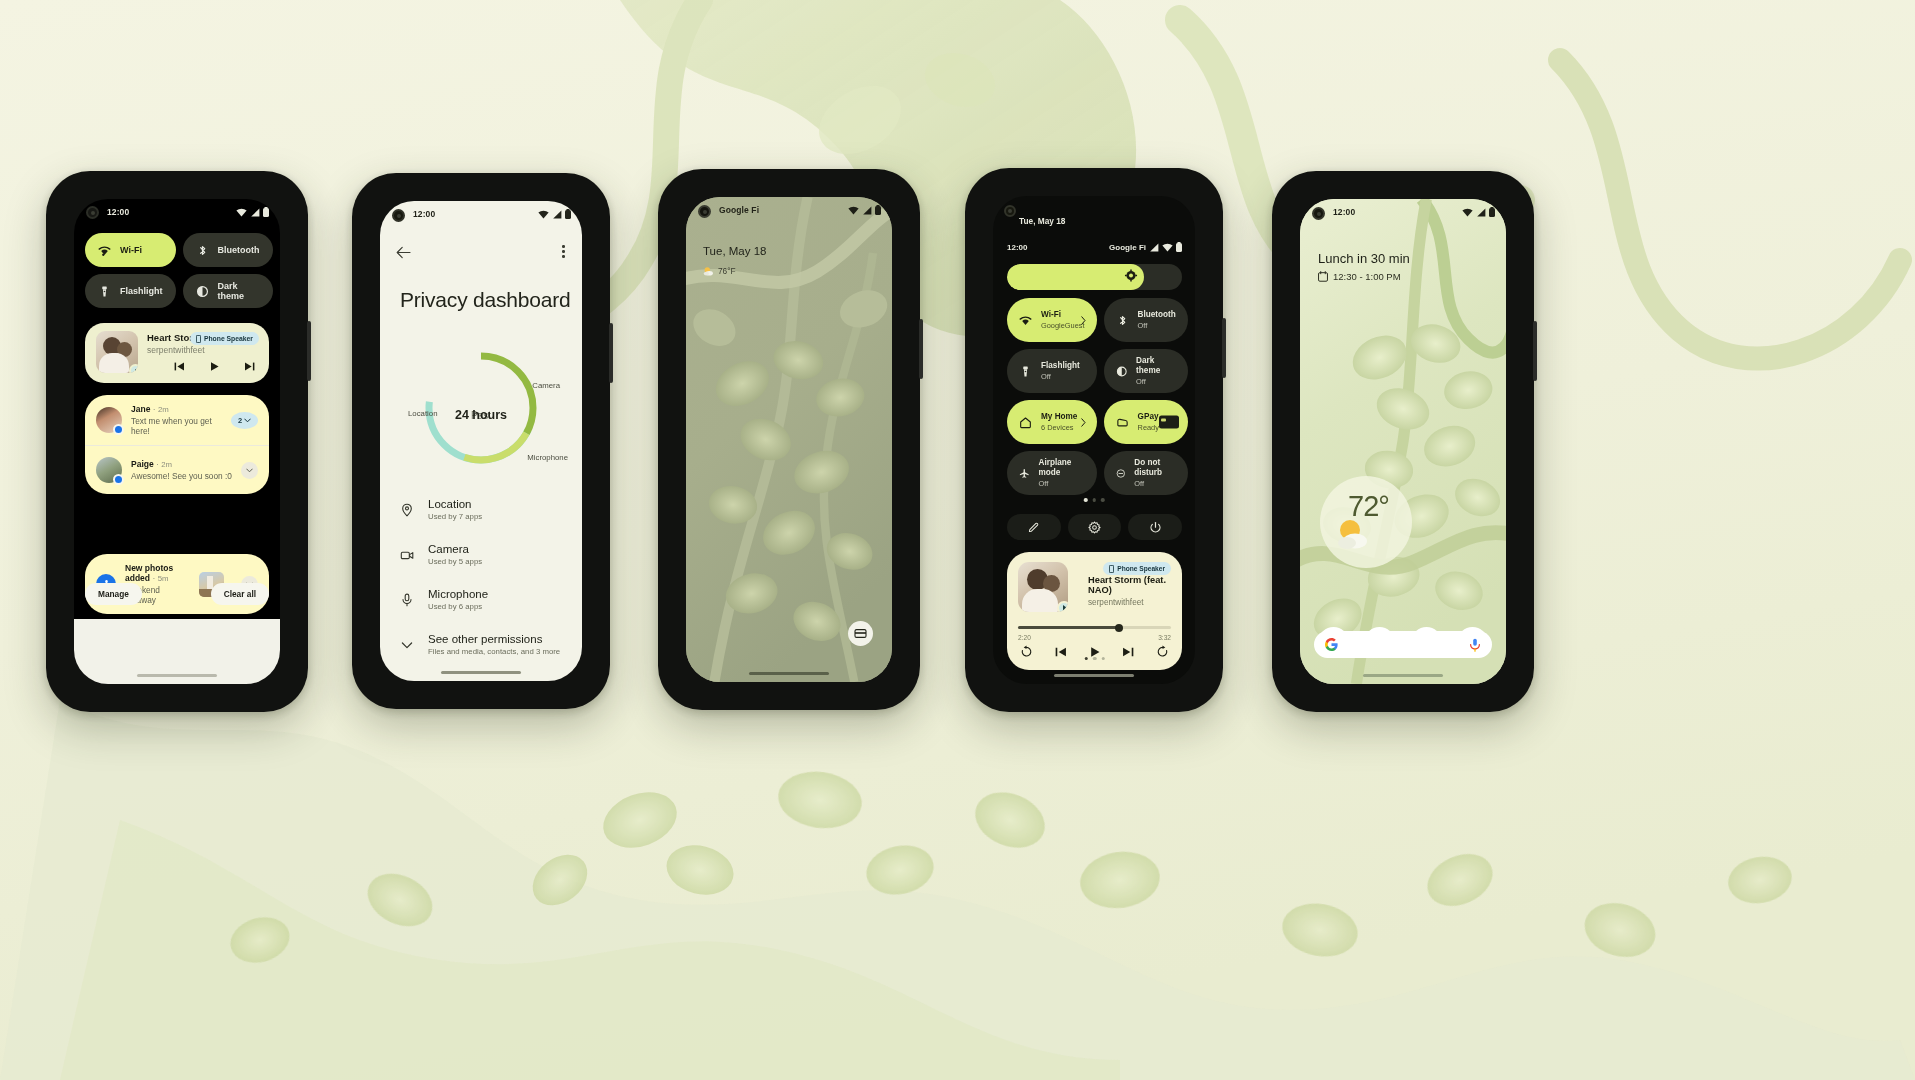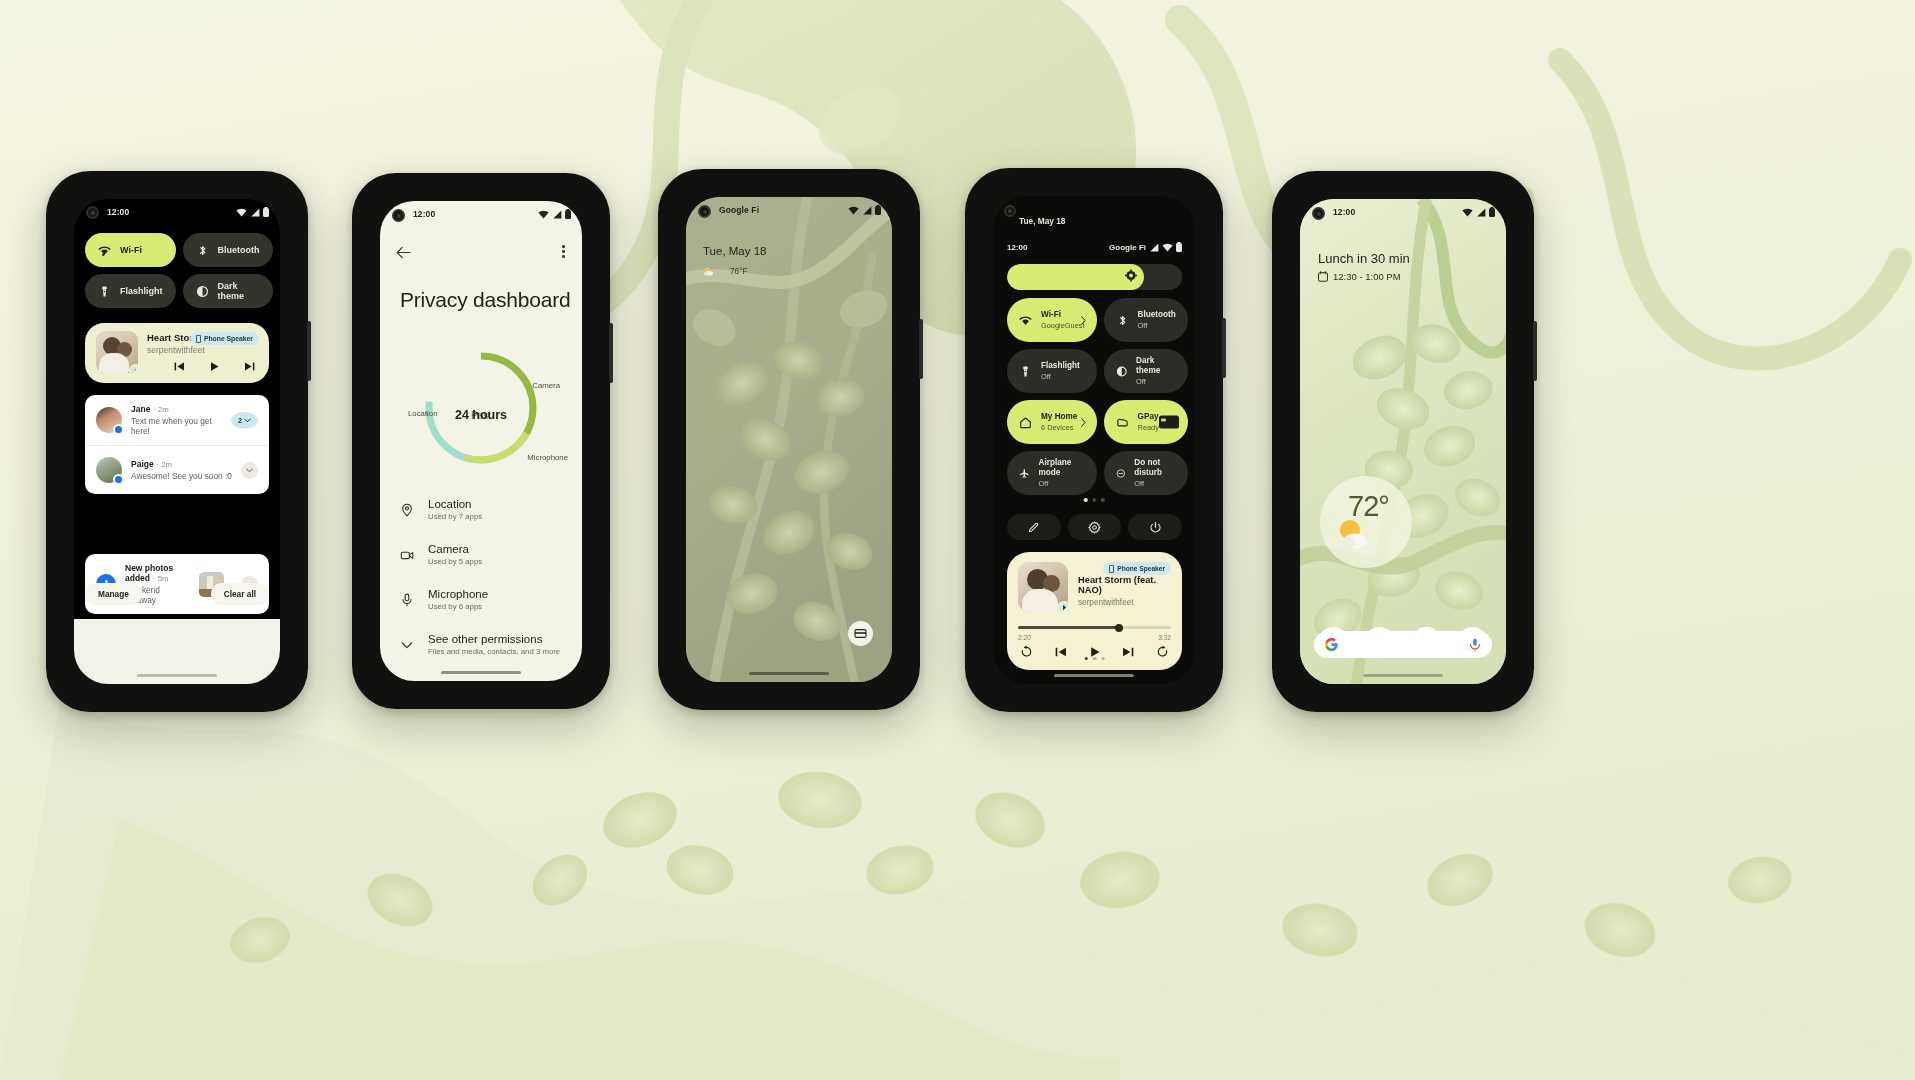--- a/index.html
+++ b/index.html
@@ -107,21 +107,21 @@
     position:absolute; right:10px; top:9px;
     background:#cfe8ef; color:#16343d; border-radius:9px;
     font-size:6.8px; font-weight:bold; padding:2.5px 6px;
     display:flex; align-items:center; gap:3px;
   }
   .mctrls{ position:absolute; right:14px; bottom:11px; display:flex; gap:24px; align-items:center; }
   .mctrls svg{ display:block; }
 
   .notif-group{
     position:absolute; left:11px; right:11px; top:196px;
-    background:#ffffff; border-radius:10px; overflow:hidden;
+    background:#fef9c3; border-radius:22px; overflow:hidden;
   }
   .notif{
     display:flex; align-items:center; gap:9px;
     padding:9px 11px; position:relative; min-height:49px;
   }
   .notif + .notif{ border-top:1px solid #eceadc; }
   .avatar{
     width:26px;height:26px;border-radius:50%;flex:none;position:relative;overflow:visible;
   }
   .avatar .face{ width:100%;height:100%;border-radius:50%;overflow:hidden;position:relative; }
@@ -185,21 +185,21 @@
 
   .perm-list{ position:absolute; left:20px; right:18px; top:297px; }
   .perm{ display:flex; align-items:flex-start; gap:14px; margin-bottom:22px; }
   .perm-ic{ width:14px; height:14px; margin-top:5px; flex:none; }
   .perm-name{ font-size:11.5px; color:#22241b; }
   .perm-sub{ font-size:7.8px; color:#6b6d5c; margin-top:2px; }
 
   
   #phone3 .screen{ background:#a9ae8e; }
   .lock-date{ position:absolute; left:17px; top:48px; font-size:11.5px; color:#22241b; font-weight:normal; }
-  .lock-wx{ position:absolute; left:17px; top:69px; font-size:8.3px; color:#3a3c30; display:flex; align-items:center; gap:16px; }
+  .lock-wx{ position:absolute; left:17px; top:69px; font-size:8.3px; color:#3a3c30; display:flex; align-items:center; gap:4px; }
   .bigclock{
     position:absolute; left:0; right:0; top:135px;
     text-align:center; color:#e2f27a;
     font-size:104px; line-height:0.82; font-weight:normal;
     letter-spacing:-2px;
   }
   .wallet-fab{
     position:absolute; right:19px; bottom:36px;
     width:25px;height:25px;border-radius:50%;
     background:#f3f3ea; display:flex;align-items:center;justify-content:center;
@@ -240,21 +240,21 @@
     display:flex; gap:7px;
   }
   .p4-foot .fb{
     flex:1; height:26px; border-radius:14px; background:#1b1d18;
     display:flex; align-items:center; justify-content:center;
   }
   .media4{
     position:absolute; left:14px; right:13px; top:356px; height:118px;
     border-radius:22px; background:#f5f2d3; padding:10px 11px;
   }
-  .m4top{ display:flex; gap:10px; }
+  .m4top{ display:flex; gap:20px; }
   .m4-album{
     width:50px;height:50px;border-radius:11px;flex:none;position:relative;overflow:hidden;
     background:linear-gradient(145deg,#e8e0d2 0%,#d2c2ab 46%,#b09c82 100%);
   }
   .m4-album .h1{position:absolute;width:21px;height:21px;border-radius:50%;background:#4f3c2c;left:9px;top:7px;}
   .m4-album .h2{position:absolute;width:17px;height:17px;border-radius:50%;background:#6b5540;left:25px;top:13px;}
   .m4-album .b1{position:absolute;width:36px;height:24px;border-radius:15px 15px 3px 3px;background:#f5f0e6;left:4px;top:27px;}
   .m4-album .badge{
     position:absolute; right:-3px; bottom:-3px; width:14px;height:14px;border-radius:50%;
     background:#cfe9e3; border:2px solid #f5f2d3; display:flex;align-items:center;justify-content:center;

